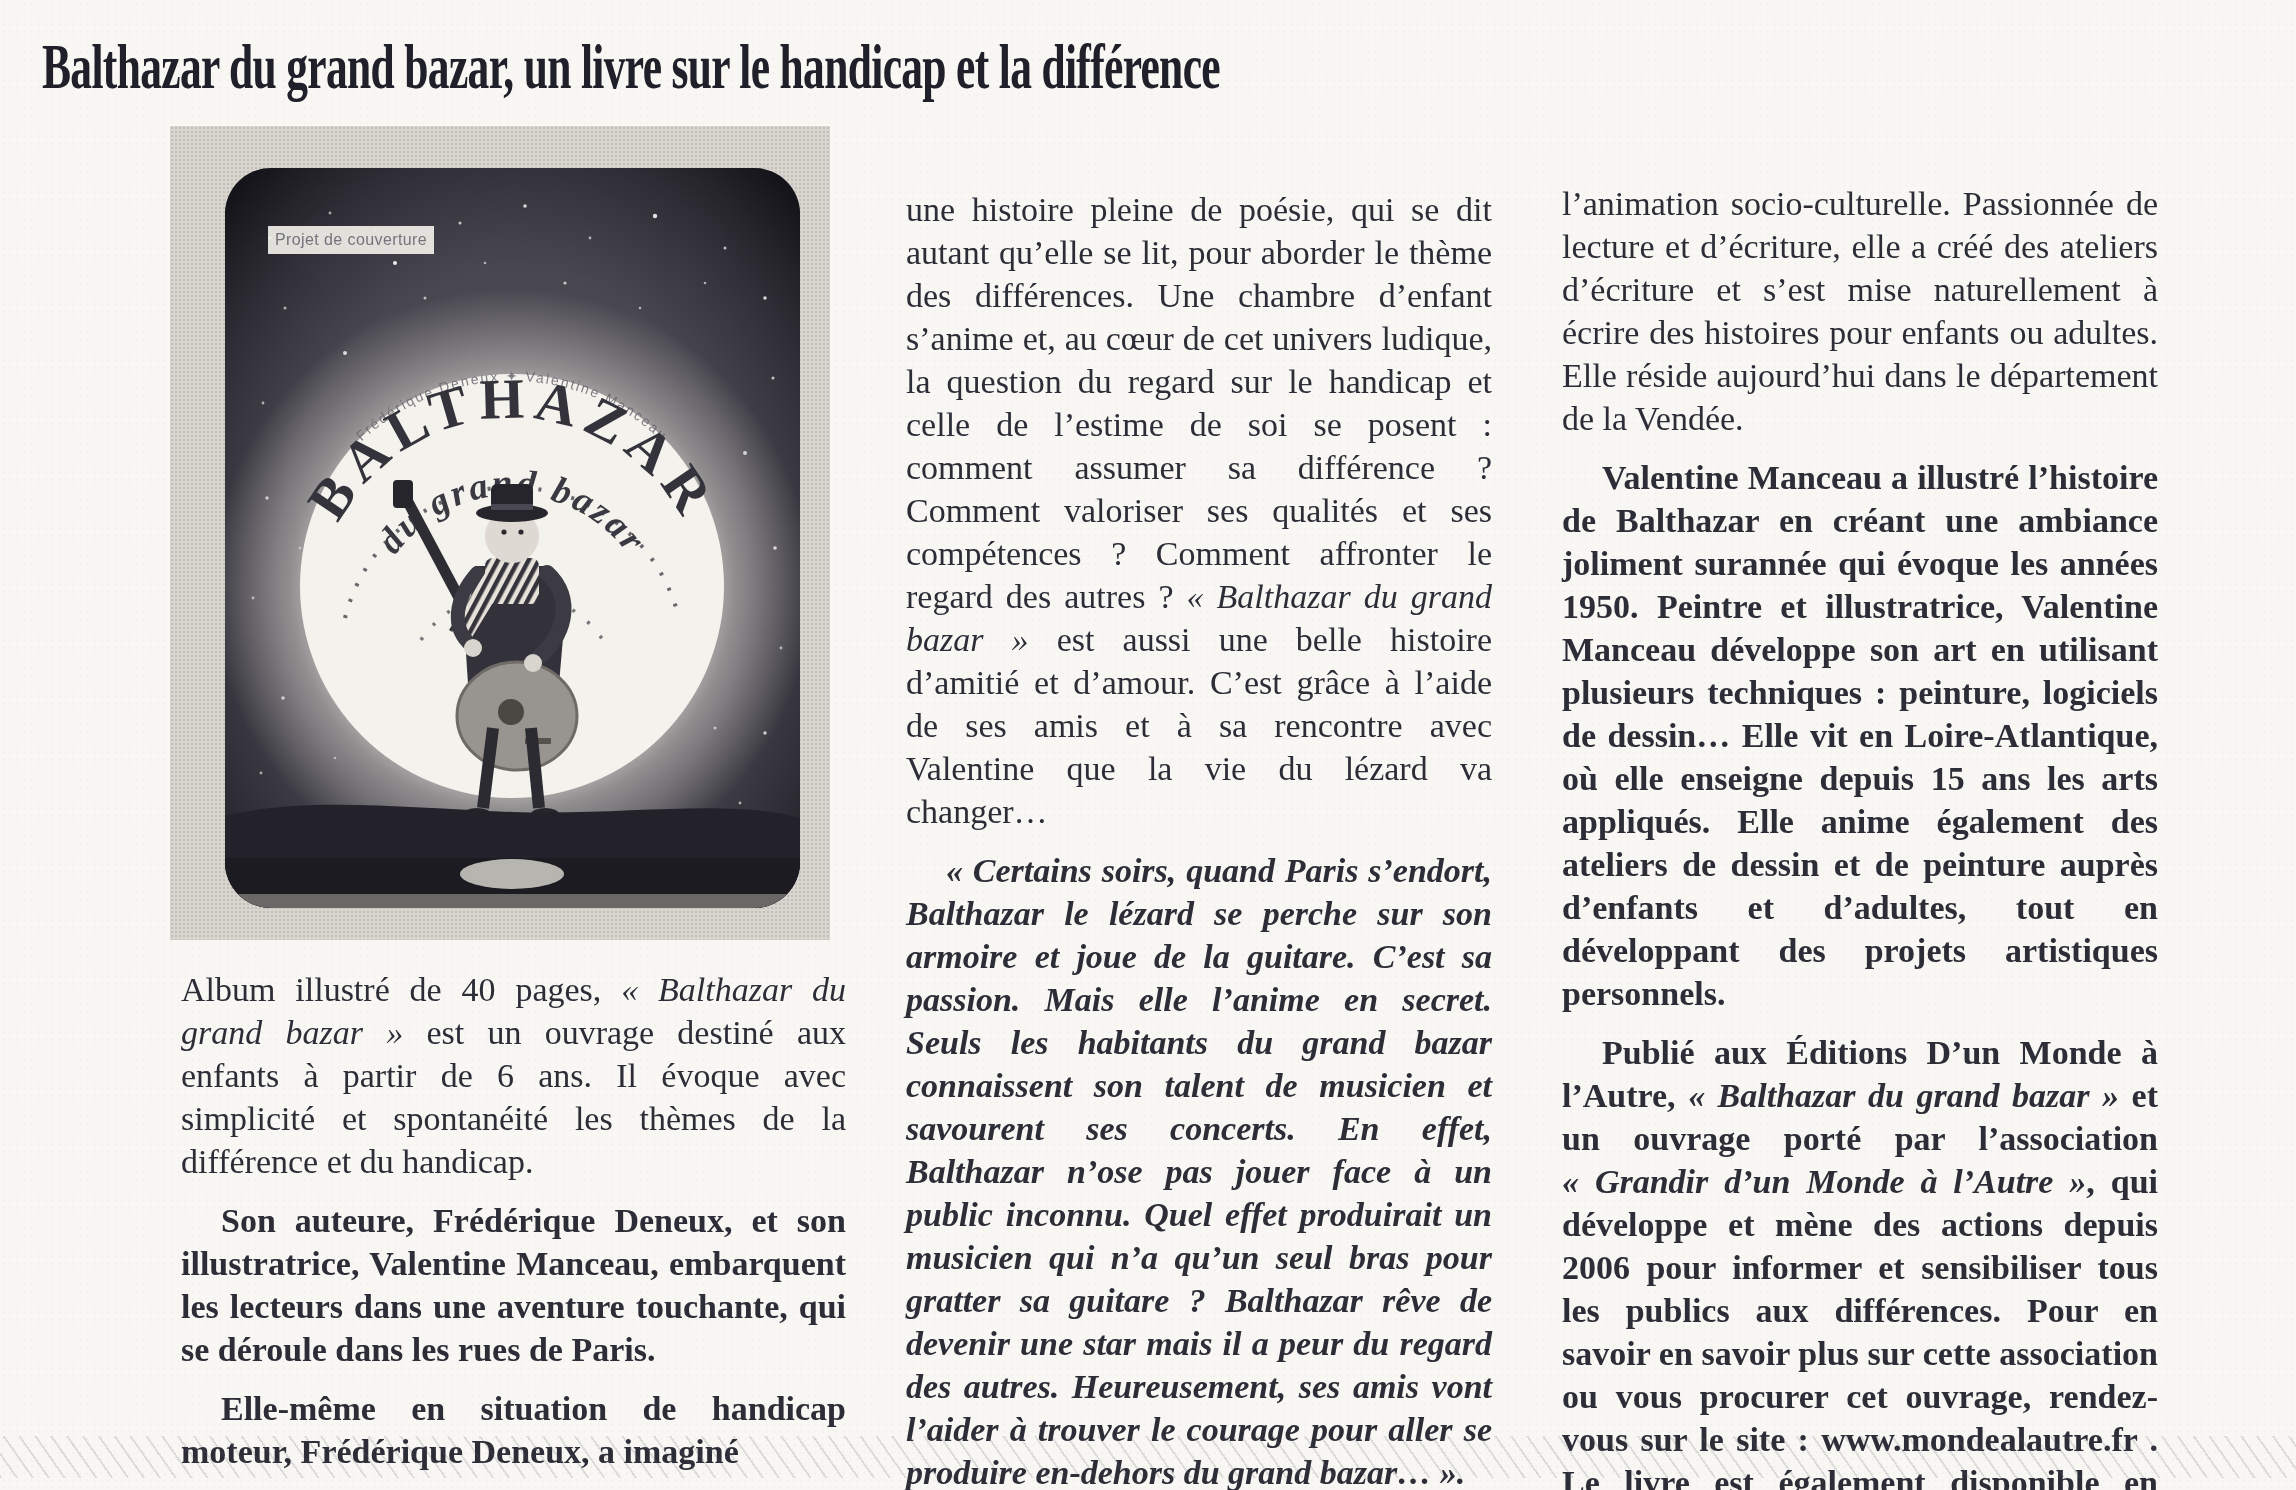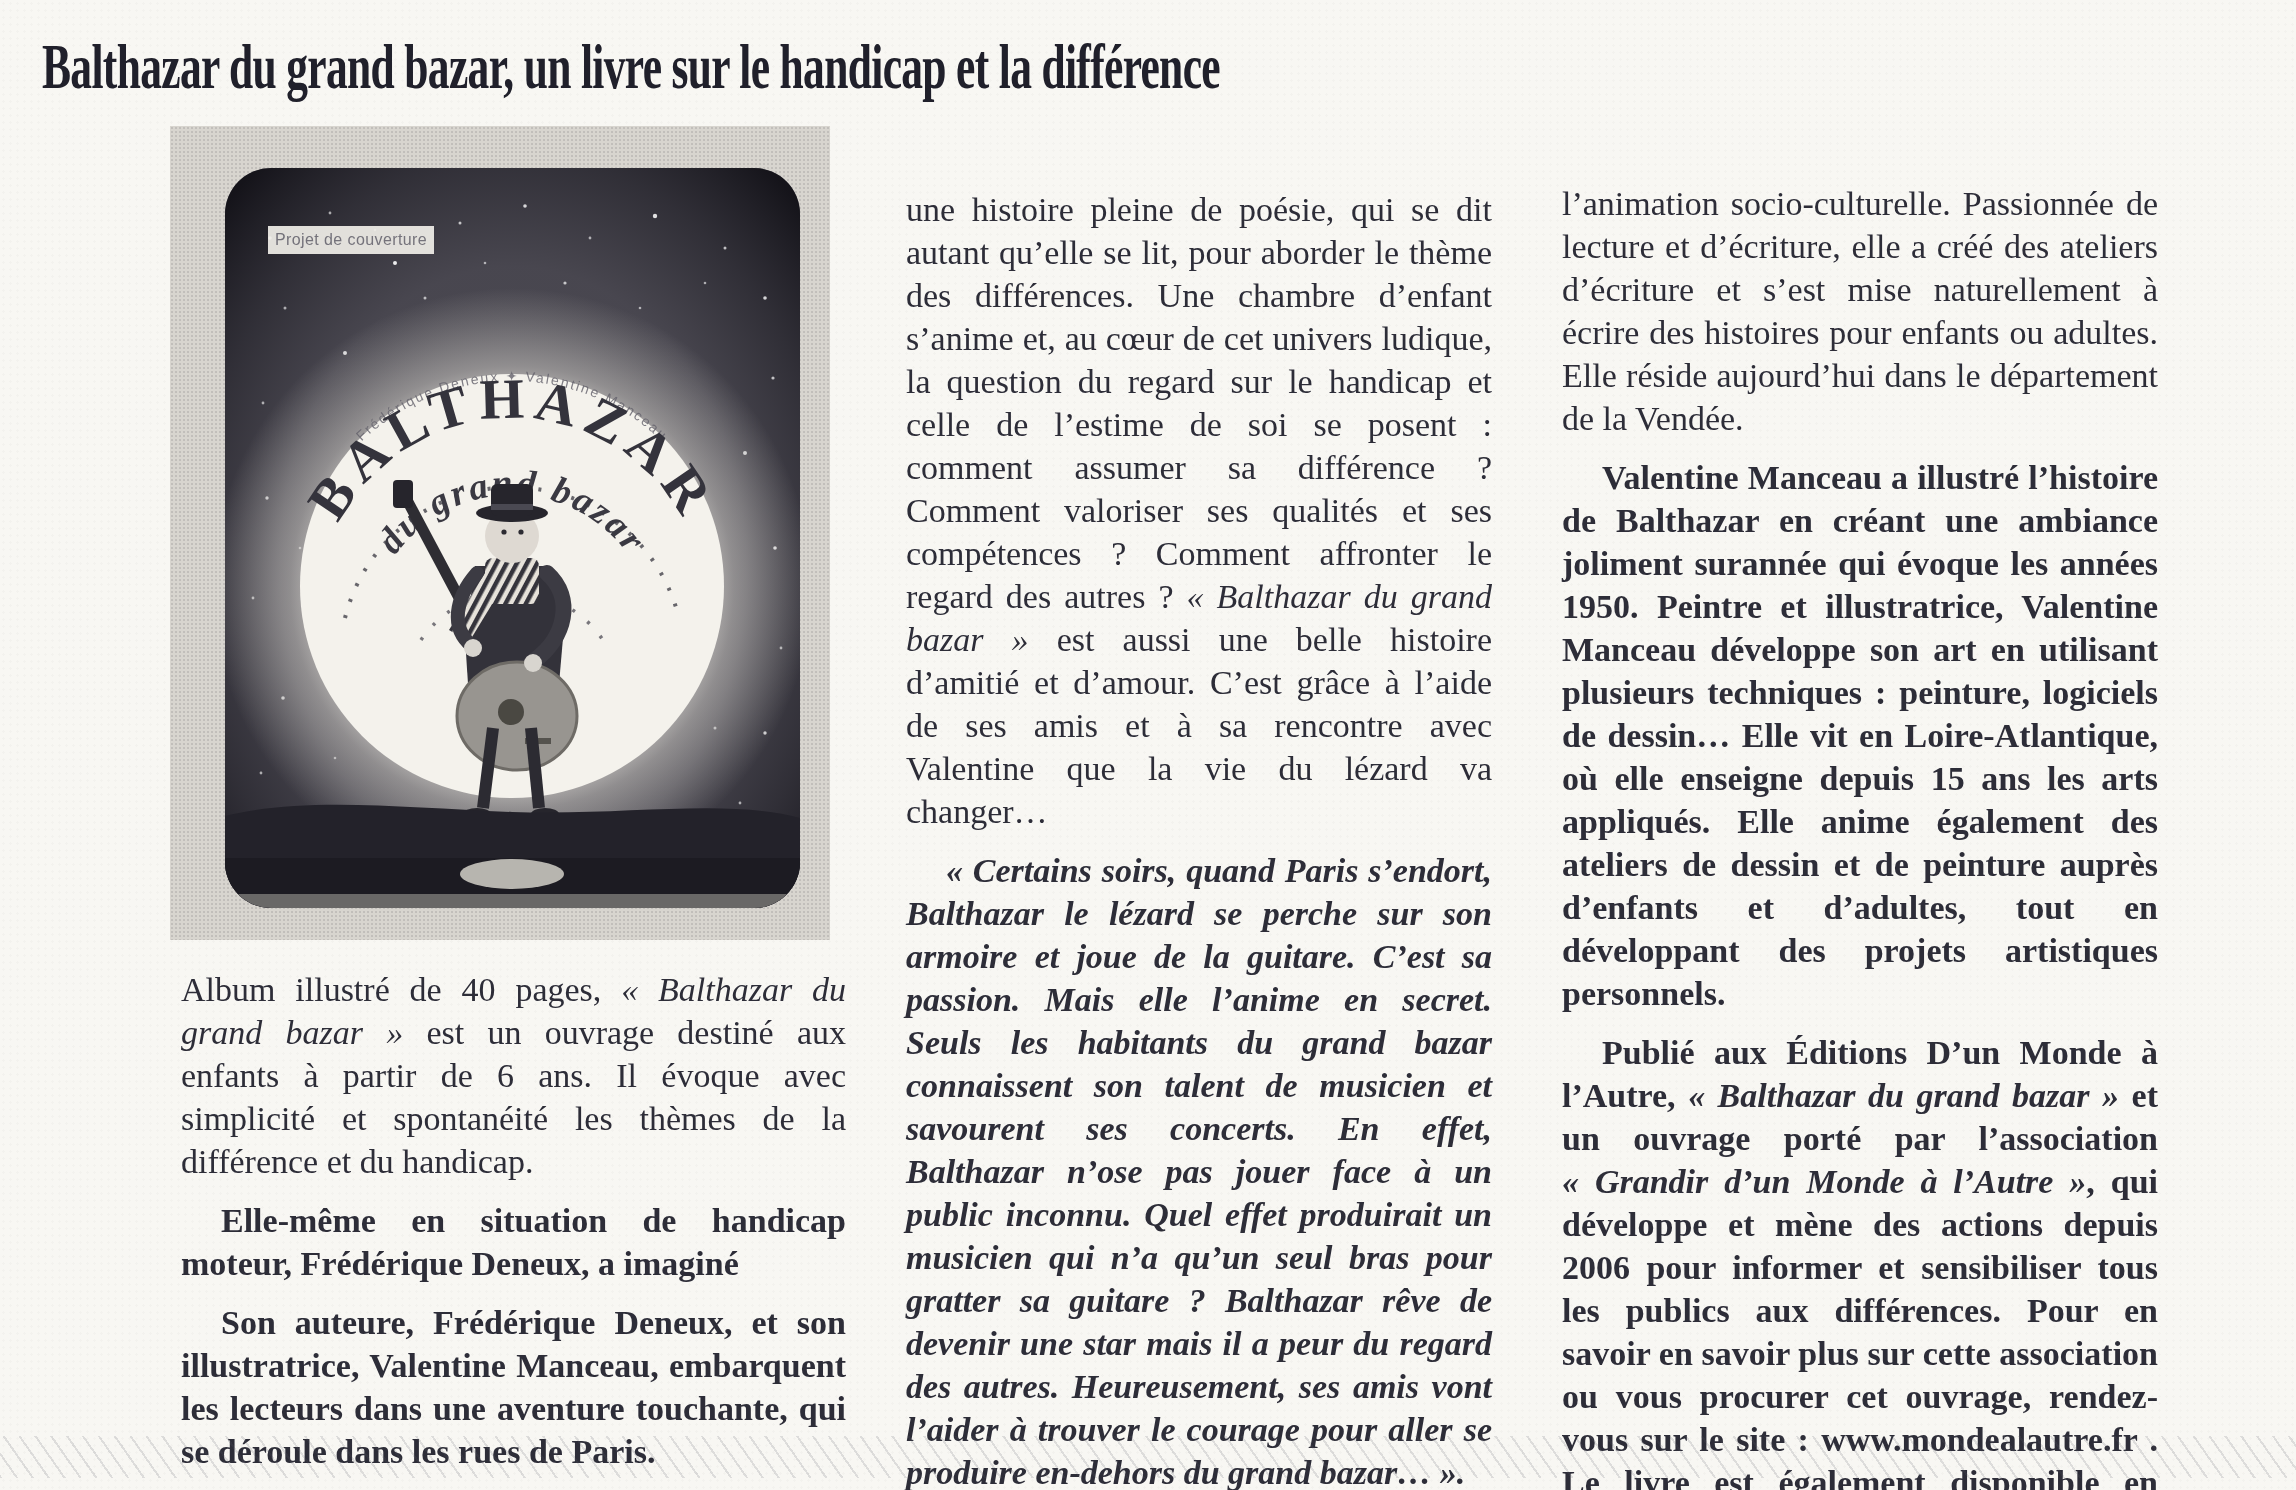--- a/index.html
+++ b/index.html
@@ -207,22 +207,22 @@
           <rect x="0" y="726" width="575" height="14" fill="#a9a7a1" opacity="0.55"></rect>
           <ellipse cx="287" cy="706" rx="52" ry="15" fill="#c9c6bf" opacity="0.9"></ellipse>
         </g>
       </g>
     </svg>
     <div class="cover-label">Projet de couverture</div>
   </figure>
 
   <section class="col col-left">
     <p class="para"><span>Album illustré de 40 pages, </span><span class="it">«&nbsp;Balthazar du grand bazar&nbsp;»</span><span> est un ouvrage destiné aux enfants à partir de 6 ans. Il évoque avec simplicité et spontanéité les thèmes de la différence et du handicap.</span></p>
+    <p class="para indent"><span>Son auteure, Frédérique Deneux, et son illustratrice, Valentine Manceau, embarquent les lecteurs dans une aventure touchante, qui se déroule dans les rues de Paris.</span></p>
     <p class="para indent"><span>Elle-même en situation de handicap moteur, Frédérique Deneux, a imaginé</span></p>
-    <p class="para indent"><span>Son auteure, Frédérique Deneux, et son illustratrice, Valentine Manceau, embarquent les lecteurs dans une aventure touchante, qui se déroule dans les rues de Paris.</span></p>
   </section>
 
   <section class="col col-middle">
     <p class="para"><span>une histoire pleine de poésie, qui se dit autant qu’elle se lit, pour aborder le thème des différences. Une chambre d’enfant s’anime et, au cœur de cet univers ludique, la question du regard sur le handicap et celle de l’estime de soi se posent&nbsp;: comment assumer sa différence&nbsp;? Comment valoriser ses qualités et ses compétences&nbsp;? Comment affronter le regard des autres&nbsp;? </span><span class="it">«&nbsp;Balthazar du grand bazar&nbsp;»</span><span> est aussi une belle histoire d’amitié et d’amour. C’est grâce à l’aide de ses amis et à sa rencontre avec Valentine que la vie du lézard va changer…</span></p>
     <p class="para indent"><span class="it">«&nbsp;Certains soirs, quand Paris s’endort, Balthazar le lézard se perche sur son armoire et joue de la guitare. C’est sa passion. Mais elle l’anime en secret. Seuls les habitants du grand bazar connaissent son talent de musicien et savourent ses concerts. En effet, Balthazar n’ose pas jouer face à un public inconnu. Quel effet produirait un musicien qui n’a qu’un seul bras pour gratter sa guitare&nbsp;? Balthazar rêve de devenir une star mais il a peur du regard des autres. Heureusement, ses amis vont l’aider à trouver le courage pour aller se produire en-dehors du grand bazar…&nbsp;».</span></p>
     <p class="para indent"><span>Après des études littéraires, Frédérique Deneux, a appliqués dans le secteur de</span></p>
   </section>
 
   <section class="col col-right">
     <p class="para"><span>l’animation socio-culturelle. Passionnée de lecture et d’écriture, elle a créé des ateliers d’écriture et s’est mise naturellement à écrire des histoires pour enfants ou adultes. Elle réside aujourd’hui dans le département de la Vendée.</span></p>

